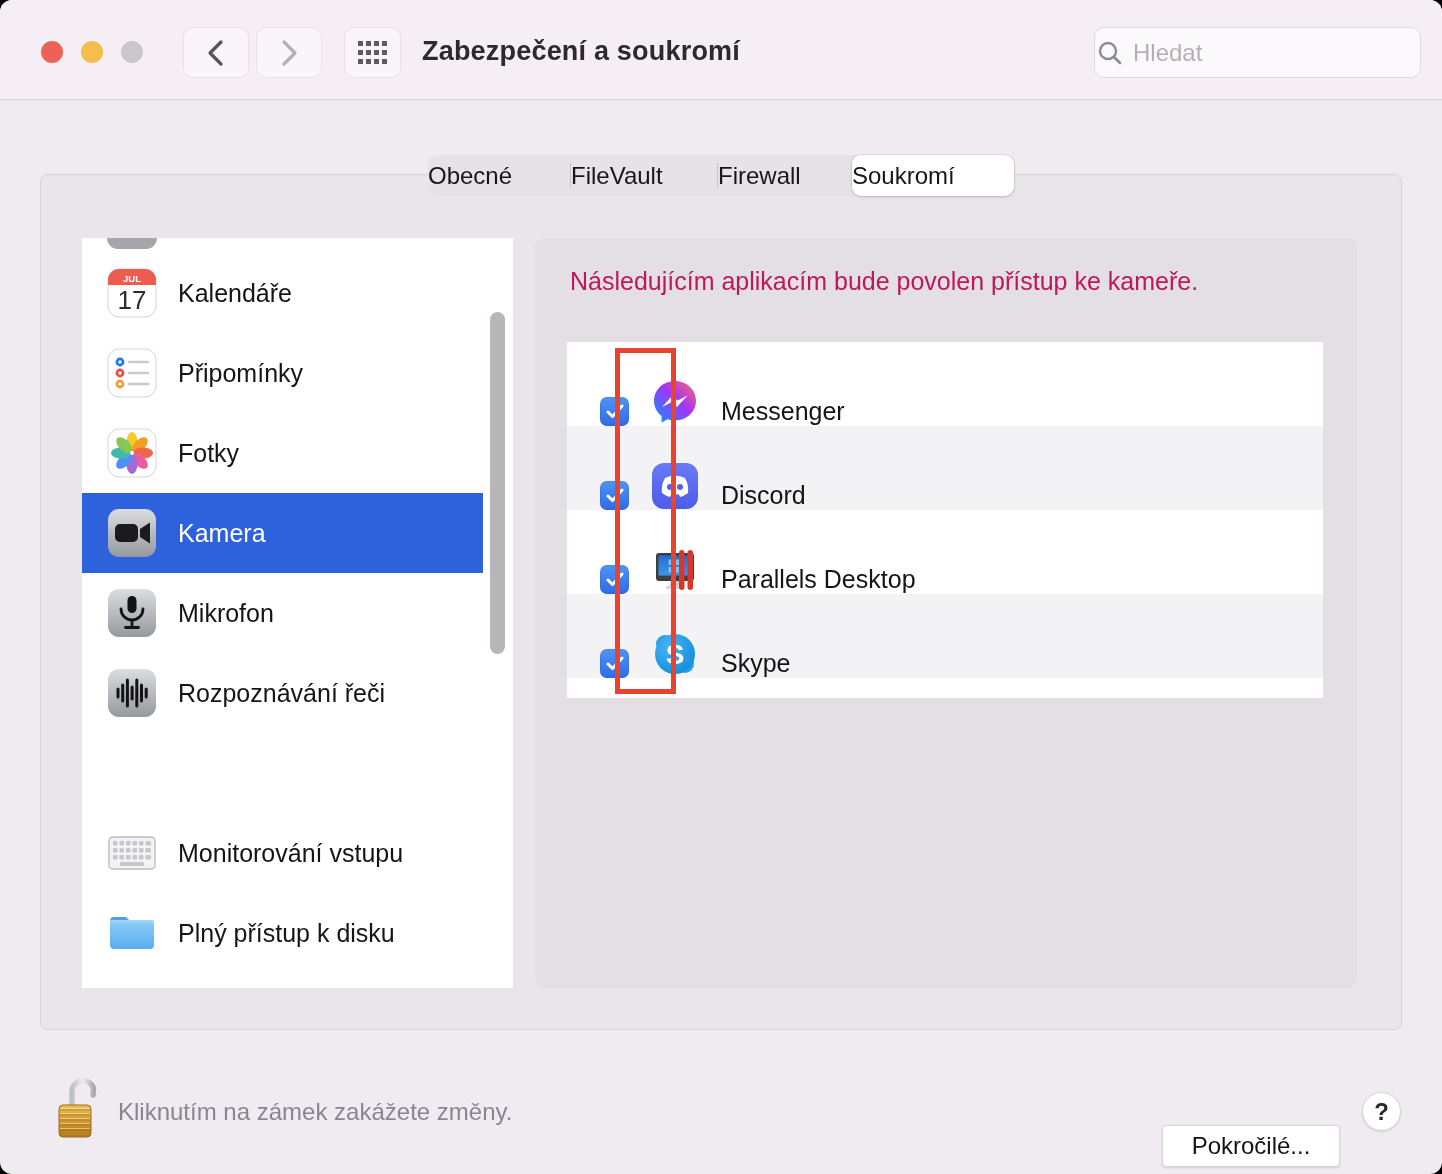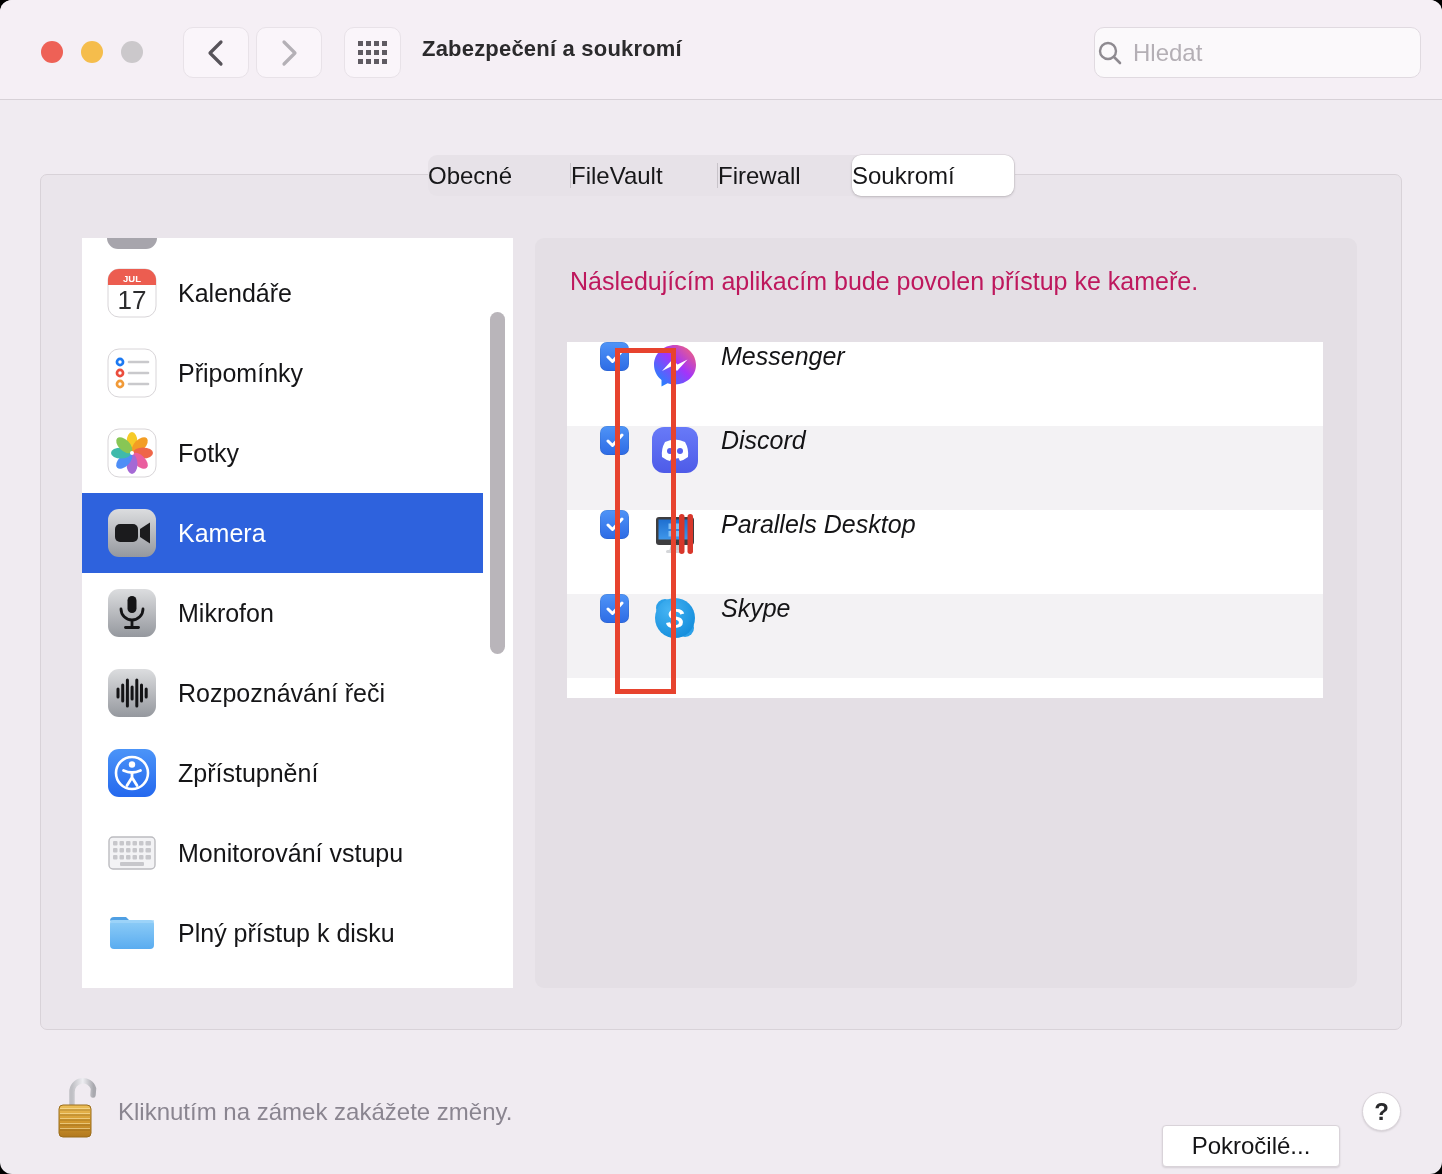--- a/index.html
+++ b/index.html
@@ -10,21 +10,21 @@
   
   .titlebar { position:absolute; left:0; top:0; width:1442px; height:100px; background:#f5eff5; border-bottom:1px solid #d7d1d7; }
   .traffic { position:absolute; top:41px; width:22px; height:22px; border-radius:50%; }
   .t-red { left:41px; background:#ee6156; }
   .t-yellow { left:81px; background:#f5bd4c; }
   .t-gray { left:121px; background:#cbc8cb; }
   .navbtn { position:absolute; top:27px; height:51px; background:#faf5fa; border:1px solid #e8e2e8; border-radius:10px; display:flex; align-items:center; justify-content:center; }
   .btn-back { left:183px; width:66px; }
   .btn-fwd  { left:256px; width:66px; }
   .btn-grid { left:344px; width:57px; }
-  .win-title { position:absolute; left:422px; top:36px; font-size:22px; font-weight:700; color:#2b2a2c; letter-spacing:.2px; }
+  .win-title { position:absolute; left:422px; top:36px; font-size:27px; font-weight:700; color:#2b2a2c; letter-spacing:.2px; }
   .searchbox { position:absolute; left:1094px; top:27px; width:327px; height:51px; background:rgba(255,255,255,.6); border:1px solid #e0dae0; border-radius:10px; display:flex; align-items:center; padding:0 2px; }
   .searchbox input { border:none; outline:none; background:transparent; font-size:24px; color:#3c3c3e; width:250px; font-family:inherit; }
   .searchbox input::placeholder { color:#b4afb5; }
 
   
   .tabbar { position:absolute; left:428px; top:155px; width:587px; height:41px; background:#e7e2e8; border-radius:9px; display:flex; z-index:5; }
   .tab { display:flex; align-items:center; font-size:24px; color:#171719; position:relative; cursor:default; }
   .tab-sep { width:1px; height:25px; background:#c8c3c9; align-self:center; }
   .tab.selected { background:#fff; border-radius:9px; box-shadow:0 1px 3px rgba(0,0,0,.18), 0 0 0 0.5px #d9d3d9; }
 
@@ -38,21 +38,21 @@
   .side-row .lbl { margin-left:21px; font-size:25px; color:#151517; }
   .side-row.selected { background:#2e62dd;text-align:center; }
   .side-row.selected .lbl { color:#fff; }
   .appicon { width:50px; height:50px; flex:0 0 50px; }
   .scroll-thumb { position:absolute; left:408px; top:74px; width:15px; height:342px; background:#b9b5ba; border-radius:8px; }
 
   
   .card { position:absolute; left:535px; top:238px; width:822px; height:750px; background:#e4dfe5; border-radius:9px; }
   .card-desc { position:absolute; left:35px; top:29px; font-size:25px; color:#be185d; }
   .applist { position:absolute; left:32px; top:104px; width:756px; height:356px; background:#fff; }
-  .app-row { position:absolute; left:0; width:756px; height:84px; display:flex; align-items:flex-start;font-style:italic; }
+  .app-row { position:absolute; left:0; width:756px; height:84px; display:flex; align-items:flex-end; }
   .app-row.alt { background:#f3f2f4; }
   .checkbox { width:29px; height:29px; margin-left:33px; border-radius:7px; background:linear-gradient(#4f94f7,#2d6be5); box-shadow:inset 0 0 0 .5px rgba(0,0,0,.12); display:flex; align-items:center; justify-content:center; }
   .app-ic { width:48px; height:48px; margin-left:22px; }
   .app-name { margin-left:22px; font-size:25px; color:#141416; }
   .highlight-rect { position:absolute; left:48px; top:6px; width:61px; height:346px; border:5px solid #e7432e; z-index:6; }
 
   
   .footer-lock { position:absolute; left:52px; top:1076px; }
   .footer-text { position:absolute; left:118px; top:1098px; font-size:24px; color:#8a8590; }
   .adv-btn { position:absolute; left:1162px; top:1125px; width:178px; height:42px; background:#fff; border:0.5px solid #d9d3d9; border-radius:4px; box-shadow:0 1px 2px rgba(0,0,0,.12); font-size:24px; color:#141416; display:flex; align-items:center; justify-content:center; font-family:inherit; }
@@ -223,36 +223,20 @@
           <line x1="20.4" y1="12" x2="20.4" y2="38"></line>
           <line x1="25.1" y1="19" x2="25.1" y2="31"></line>
           <line x1="29.8" y1="12" x2="29.8" y2="38"></line>
           <line x1="34.5" y1="17" x2="34.5" y2="33"></line>
           <line x1="39.2" y1="21" x2="39.2" y2="29"></line>
         </g>
       </svg>
       <span class="lbl">Rozpoznávání řeči</span>
     </div>
 
-    <div class="side-row" style="top:495px">
-      <svg class="appicon" viewBox="0 0 50 50">
-        <defs>
-            <linearGradient id="bluA" x1="0" y1="0" x2="0" y2="1">
-              <stop offset="0" stop-color="#4b94f8"></stop>
-              <stop offset="1" stop-color="#2468ee"></stop>
-            </linearGradient>
-          </defs>
-        <rect x="1" y="1" width="48" height="48" rx="11" fill="url(#bluA)"></rect>
-        <circle cx="25" cy="25" r="16" fill="none" stroke="#fff" stroke-width="2.6"></circle>
-        <circle cx="25" cy="16.5" r="3.2" fill="#fff"></circle>
-        <path d="M16.5,22.5 Q25,26.5 33.5,22.5" fill="none" stroke="#fff" stroke-width="2.8" stroke-linecap="round"></path>
-        <path d="M25,24.5 L25,29.5 M25,29.5 L20,37.5 M25,29.5 L30,37.5" fill="none" stroke="#fff" stroke-width="2.8" stroke-linecap="round" stroke-linejoin="round"></path>
-      </svg>
-      <span class="lbl">Zpřístupnění</span>
-    </div>
 
     <div class="side-row" style="top:575px">
       <svg class="appicon" viewBox="0 0 50 50">
         <rect x="2" y="9" width="46" height="32" rx="4" fill="#f3f3f5" stroke="#bcbcc0" stroke-width="1.4"></rect>
         <g fill="#c7c7cb">
           <rect x="6" y="13" width="4.5" height="4.5" rx="1"></rect>
             <rect x="12.5" y="13" width="4.5" height="4.5" rx="1"></rect>
             <rect x="19" y="13" width="4.5" height="4.5" rx="1"></rect>
             <rect x="25.5" y="13" width="4.5" height="4.5" rx="1"></rect>
             <rect x="32" y="13" width="4.5" height="4.5" rx="1"></rect>

